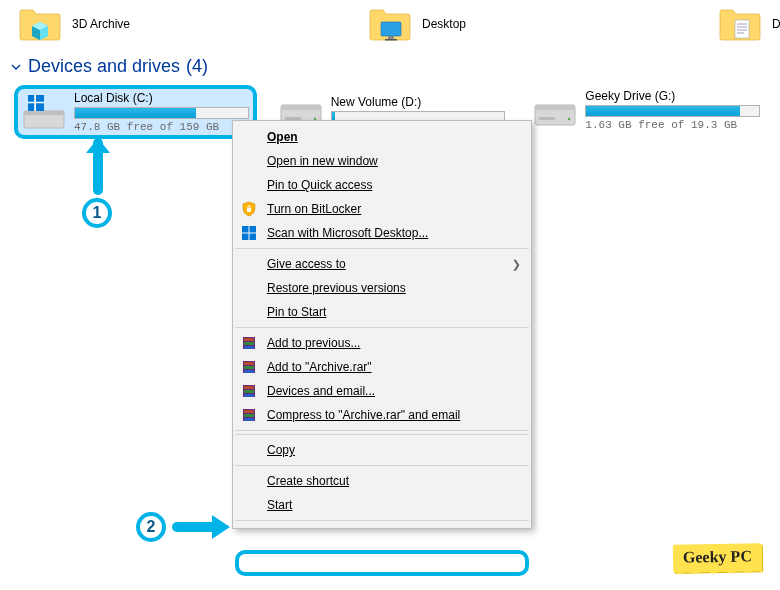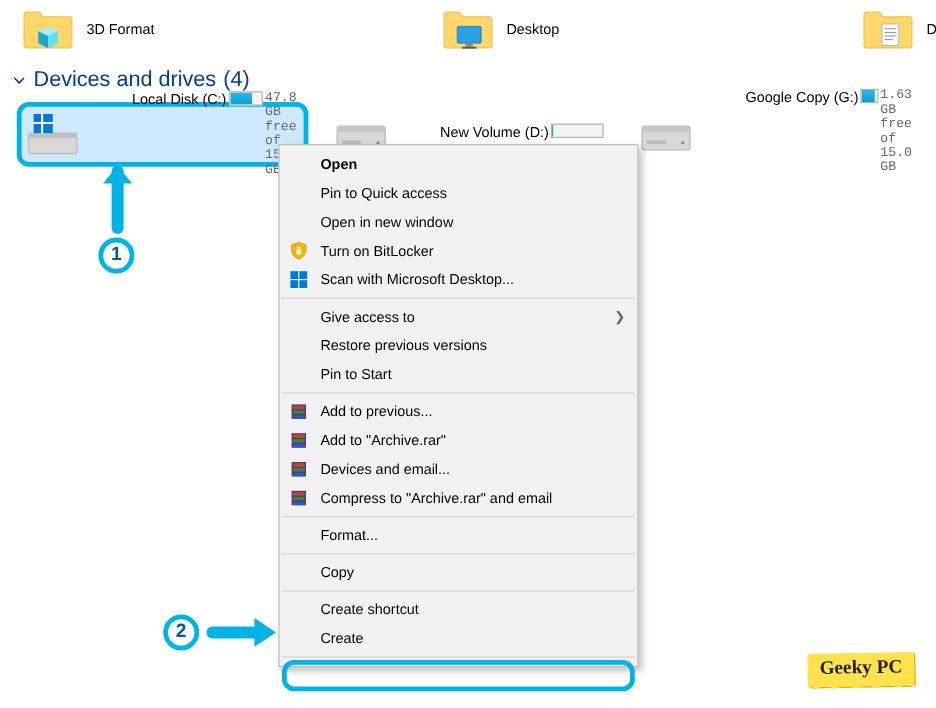--- a/index.html
+++ b/index.html
@@ -72,21 +72,21 @@
     width: 258px;
     height: 54px;
     padding: 0 4px;
   }
   .drive-icon {
     width: 44px; height: 38px;
     position: relative;
     flex-shrink: 0;
   }
   .drive-icon svg { position:absolute; inset:0; width:100%; height:100%; }
-  .drive-text { display:flex; flex-direction:row; gap:2px; flex:1; min-width:0;margin-left:36px; }
+  .drive-text { display:flex; flex-direction:column; gap:2px; flex:1; min-width:0; }
   .drive-name { font-size: 12px; color:#000; white-space:nowrap; }
   .drive-bar {
     width: 100%; height: 12px;
     border: 1px solid #b4b4b4;
     background: #f3f3f3;
     position: relative;
     overflow: hidden;
   }
   .drive-bar-fill {
     position:absolute; left:0; top:0; bottom:0;
@@ -97,20 +97,21 @@
   
   .context-menu {
     position: absolute;
     left: 232px;
     top: 120px;
     width: 300px;
     background: #f2f2f2;
     border: 1px solid #bdbdbd;
     box-shadow: 3px 3px 6px rgba(0,0,0,0.25);
     padding: 4px 0;
+    text-decoration: underline;
   }
   .cm-item {
     height: 24px;
     display: flex;
     align-items: center;
     padding: 0 28px 0 34px;
     font-size: 12px;
     color:#000;
     position: relative;
     white-space: nowrap;
@@ -184,21 +185,21 @@
   <div class="folder-item">
     <span class="folder-icon">
       <svg viewBox="0 0 44 36">
         <path d="M2 8 L2 32 Q2 34 4 34 L40 34 Q42 34 42 32 L42 10 Q42 8 40 8 L18 8 L15 4 L4 4 Q2 4 2 6 Z" fill="#ffd76b" stroke="#e0b23a" stroke-width="0.7"></path>
         <path d="M14 30 L22 34 L30 30 L30 20 L22 16 L14 20 Z" fill="#3ccfe6"></path>
         <path d="M14 30 L22 34 L22 24 L14 20 Z" fill="#1ea6c2"></path>
         <path d="M30 30 L22 34 L22 24 L30 20 Z" fill="#67dff2"></path>
         <path d="M14 20 L22 16 L30 20 L22 24 Z" fill="#a7f1fb"></path>
       </svg>
     </span>
-    <span class="folder-label">3D Format</span>
+    <span class="folder-label">3D Archive</span>
   </div>
   <div class="folder-item">
     <span class="folder-icon">
       <svg viewBox="0 0 44 36">
         <path d="M2 8 L2 32 Q2 34 4 34 L40 34 Q42 34 42 32 L42 10 Q42 8 40 8 L18 8 L15 4 L4 4 Q2 4 2 6 Z" fill="#ffd76b" stroke="#e0b23a" stroke-width="0.7"></path>
         <rect x="13" y="16" width="20" height="14" rx="1" fill="#2aa0e6"></rect>
         <rect x="13" y="16" width="20" height="14" rx="1" fill="none" stroke="#1a6ea8" stroke-width="0.6"></rect>
         <rect x="20" y="30" width="6" height="3" fill="#888"></rect>
         <rect x="17" y="33" width="12" height="1.5" fill="#555"></rect>
       </svg>
@@ -273,38 +274,38 @@
     <div class="drive-item">
     <span class="drive-icon">
         <svg viewBox="0 0 44 38">
           <rect x="2" y="14" width="40" height="20" rx="2" fill="#d8d8d8" stroke="#b8b8b8"></rect>
           <rect x="2" y="14" width="40" height="5" fill="#c6c6c6"></rect>
           <circle cx="36" cy="28" r="1.3" fill="#5a5"></circle>
           <rect x="6" y="26" width="16" height="3" fill="#bbb"></rect>
         </svg>
       </span>
     <div class="drive-text">
-      <span class="drive-name">Google Copy (G:)</span>
+      <span class="drive-name">Geeky Drive (G:)</span>
       <div class="drive-bar">
           <div class="drive-bar-fill" style="width:89%"></div>
         </div>
-      <span class="drive-status">1.63 GB free of 15.0 GB</span>
+      <span class="drive-status">1.63 GB free of 19.3 GB</span>
     </div>
     </div>
   </div>
 
 <div class="context-menu" id="context-menu">
     <div class="cm-item">
       <span class="bold">Open</span>
     </div>
     <div class="cm-item">
+      <span class="">Open in new window</span>
+    </div>
+    <div class="cm-item">
       <span class="">Pin to Quick access</span>
-    </div>
-    <div class="cm-item">
-      <span class="">Open in new window</span>
     </div>
     <div class="cm-item">
       <span class="icon">
         <svg viewBox="0 0 16 16">
           <path d="M8 1 L14 3 V7 C14 11 11 14 8 15 C5 14 2 11 2 7 V3 Z" fill="#ffb100" stroke="#c78500" stroke-width="0.5"></path>
           <rect x="6" y="7" width="4" height="4" fill="#fff"></rect>
           <path d="M7 7 V5.5 a1 1 0 0 1 2 0 V7" fill="none" stroke="#fff" stroke-width="1"></path>
         </svg>
       </span>
       <span class="">Turn on BitLocker</span>
@@ -370,33 +371,30 @@
         <svg viewBox="0 0 16 16">
           <rect x="2" y="2" width="12" height="12" fill="#6b2680"></rect>
           <rect x="3" y="3" width="10" height="3" fill="#b14a2e"></rect>
           <rect x="3" y="7" width="10" height="3" fill="#2e8b3a"></rect>
           <rect x="3" y="11" width="10" height="3" fill="#2a5bbf"></rect>
         </svg>
       </span>
       <span class="">Compress to "Archive.rar" and email</span>
     </div>
     <div class="cm-sep"></div>
-    <div class="cm-item">
-      <span class="">Format...</span>
-    </div>
     <div class="cm-sep"></div>
     <div class="cm-item">
       <span class="">Copy</span>
     </div>
     <div class="cm-sep"></div>
     <div class="cm-item">
       <span class="">Create shortcut</span>
     </div>
     <div class="cm-item">
-      <span class="">Create</span>
+      <span class="">Start</span>
     </div>
     <div class="cm-sep"></div>
     <div class="cm-highlight" style="left: 2px; right: 2px; top: 429px; height: 26px;"></div>
   </div>
 
 <svg class="annot" style="left:80px; top:135px;" width="40" height="60">
   <defs>
       <marker id="ah1" markerWidth="8" markerHeight="8" refX="4" refY="4" orient="auto">
         <path d="M0 0 L8 4 L0 8 Z" fill="#00b3e6"></path>
       </marker>

